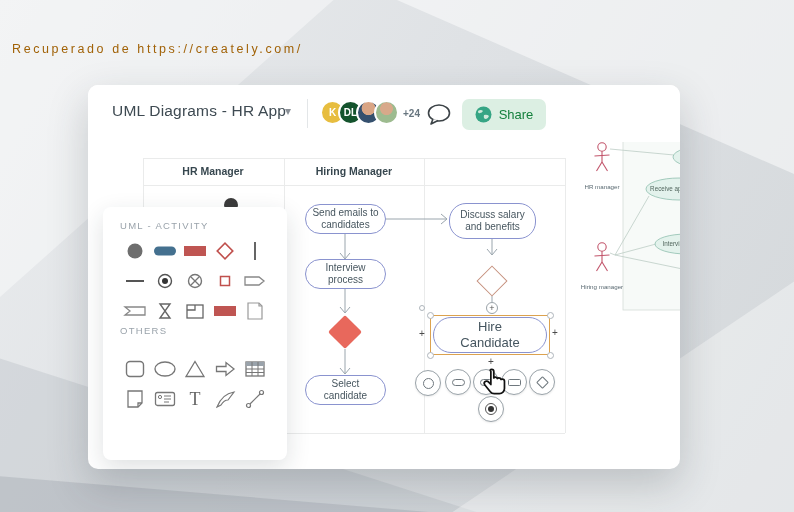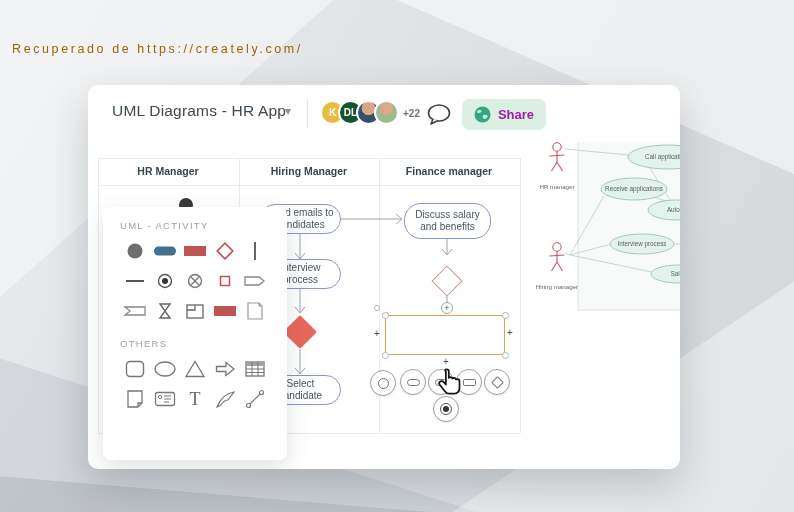--- a/index.html
+++ b/index.html
@@ -29,24 +29,24 @@
     border:2px solid #fff; display:flex; align-items:center; justify-content:center;
     font-size:10px; font-weight:bold; color:#fff; }
   .av1 { left:232px; background:#e7bd3f; z-index:1; }
   .av2 { left:250px; background:#14532d; z-index:2; }
   .av3 { left:268px; background:radial-gradient(circle at 50% 30%,#d9a585 0 36%,#35506e 40%); z-index:3; }
   .av4 { left:286px; background:radial-gradient(circle at 50% 32%,#d8a98a 0 34%,#9dbb8f 38%); z-index:4; }
   .overflow { position:absolute; left:315px; top:23px; font-size:10px; color:#67757f; font-weight:bold; }
   .chat { position:absolute; left:338px; top:18px; }
   .share-btn { position:absolute; left:374px; top:14px; width:84px; height:31px; background:#dcefe3;
     border-radius:7px; display:flex; align-items:center; justify-content:center; gap:7px; cursor:pointer; }
-  .share-btn span { font-size:13px; font-weight:bold; color:#a21caf; }
+  .share-btn span { font-size:13px; font-weight:normal; color:#15803d; }
 
   
-  .canvas { position:absolute; inset:0; }
+  .canvas { position:absolute; inset:0;margin-left:45px; }
   .lane-line { position:absolute; background:#eaebeb; }
   .lane-label { position:absolute; top:80px; font-size:10.5px; font-weight:bold; color:#37474f; text-align:center; width:140px; }
 
   
   .flow-box { position:absolute; background:#fff; border:1.3px solid #8a93cf; border-radius:15px;
     display:flex; align-items:center; justify-content:center; text-align:center;
     font-size:10px; color:#47565f; line-height:1.25; z-index:2; }
   .start-node { position:absolute; left:91px; top:113px; width:14px; height:14px; border-radius:50%; background:#3b3b3b; z-index:2; }
   .red-diamond { position:absolute; left:200px; top:235px; width:24px; height:24px; background:#e8685c; transform:rotate(45deg); border-radius:2px; z-index:2; }
   .outline-diamond { position:absolute; left:348px; top:185px; width:22px; height:22px; background:#fff; border:1.3px solid #c6927f; transform:rotate(45deg); z-index:2; }
@@ -101,21 +101,21 @@
 <div class="window">
 
   <div class="win-header">
     <div class="doc-title">UML Diagrams - HR App</div>
     <div class="chevron">▾</div>
     <div class="hdivider"></div>
     <div class="avatar av1">K</div>
     <div class="avatar av2">DL</div>
     <div class="avatar av3"></div>
     <div class="avatar av4"></div>
-    <div class="overflow">+22</div>
+    <div class="overflow">+24</div>
     <div class="chat">
       <svg width="27" height="23" viewBox="0 0 27 23">
         <ellipse cx="13" cy="10" rx="10.5" ry="8" fill="#fff" stroke="#3c4347" stroke-width="1.6"></ellipse>
         <path d="M7,16 L5,21 L12,17.5" fill="#fff" stroke="#3c4347" stroke-width="1.6" stroke-linejoin="round"></path>
       </svg>
     </div>
     <div class="share-btn">
       <svg width="17" height="17" viewBox="0 0 17 17">
         <circle cx="8.5" cy="8.5" r="8" fill="#35a584"></circle>
         <path d="M3,5 q3,-2 5,0 q-1,2 -3,2 q-2,1 -2,-2 Z" fill="#cfe9da"></path>
@@ -129,21 +129,20 @@
 
     <div class="lane-line" style="left:10px;top:73px;width:422px;height:1px"></div>
     <div class="lane-line" style="left:10px;top:100px;width:422px;height:1px"></div>
     <div class="lane-line" style="left:10px;top:348px;width:422px;height:1px"></div>
     <div class="lane-line" style="left:10px;top:73px;width:1px;height:275px"></div>
     <div class="lane-line" style="left:151px;top:73px;width:1px;height:275px"></div>
     <div class="lane-line" style="left:291px;top:73px;width:1px;height:275px"></div>
     <div class="lane-line" style="left:432px;top:73px;width:1px;height:275px"></div>
     <div class="lane-label" style="left:10px">HR Manager</div>
     <div class="lane-label" style="left:151px">Hiring Manager</div>
-    <div class="lane-label" style="left:291px">Finance manager</div>
 
     <svg class="overlay-svg" width="592" height="384" viewBox="0 0 592 384">
       <g stroke="#9aa5ad" stroke-width="1" fill="none">
         <line x1="212" y1="149" x2="212" y2="173"></line>
           <path d="M207,168 L212,174 L217,168"></path>
         <line x1="212" y1="204" x2="212" y2="227"></line>
           <path d="M207,222 L212,228 L217,222"></path>
         <line x1="212" y1="264" x2="212" y2="288"></line>
           <path d="M207,283 L212,289 L217,283"></path>
         <line x1="253" y1="134" x2="313" y2="134"></line>
@@ -165,20 +164,23 @@
     <div class="flow-box" style="left:172px;top:290px;width:81px;height:30px">
       <span style="width:60px">Select candidate</span>
     </div>
     <div class="flow-box" style="left:316px;top:118px;width:87px;height:36px;border-radius:17px">
       <span style="width:70px">Discuss salary and benefits</span>
     </div>
     <div class="outline-diamond"></div>
     <div class="plus-circle">+</div>
 
     <div class="sel-rect"></div>
+    <div class="hire-box">
+      <span>Hire Candidate</span>
+    </div>
     <div class="handle" style="left:294px;top:227px"></div>
     <div class="handle" style="left:414px;top:227px"></div>
     <div class="handle" style="left:294px;top:267px"></div>
     <div class="handle" style="left:414px;top:267px"></div>
     <div class="handle" style="left:286px;top:220px;width:6px;height:6px"></div>
     <div class="plus-mark" style="left:286px;top:243px">+</div>
     <div class="plus-mark" style="left:419px;top:242px">+</div>
     <div class="plus-mark" style="left:355px;top:271px">+</div>
 
     <div class="quick-btn" style="left:282px;top:285px">
@@ -336,21 +338,21 @@
           </svg>
         </div>
       <div class="cell">
           <svg width="24" height="24">
             <path d="M5,4 H16 L19,7 V20 H5 Z" fill="#fff" stroke="#999" stroke-width="1.2"></path>
             <path d="M16,4 V7 H19" fill="none" stroke="#999" stroke-width="1.2"></path>
           </svg>
         </div>
     </div>
 
-    <div class="sec-label" style="top:131px">OTHERS</div>
+    <div class="sec-label" style="top:118px">OTHERS</div>
 
     <div class="grid" style="top:147px">
       <div class="cell">
           <svg width="24" height="24">
             <rect x="3.5" y="4.5" width="17" height="15" rx="3.5" fill="none" stroke="#777" stroke-width="1.4"></rect>
           </svg>
         </div>
       <div class="cell">
           <svg width="24" height="24">
             <ellipse cx="12" cy="12" rx="10" ry="7" fill="none" stroke="#777" stroke-width="1.4"></ellipse>

